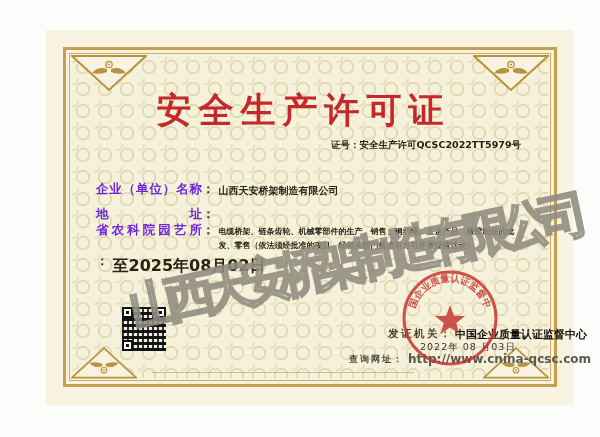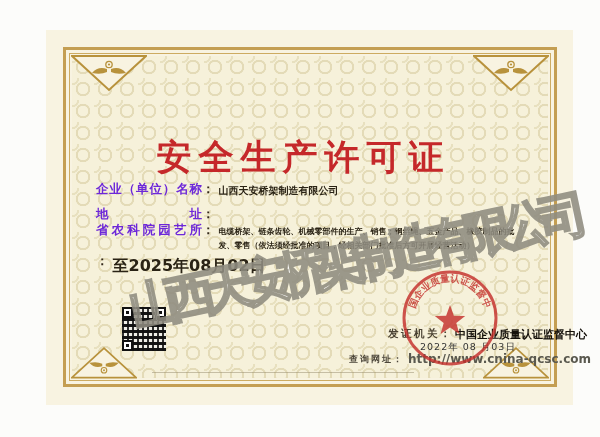--- a/index.html
+++ b/index.html
@@ -17,21 +17,21 @@
              radial-gradient(circle at 11px 11px, rgba(255,255,255,0) 5px, rgba(205,192,140,.45) 5.5px, rgba(205,192,140,.45) 7px, rgba(255,255,255,0) 7.5px),
              radial-gradient(circle at 0 0, rgba(255,255,255,0) 5px, rgba(205,192,140,.35) 5.5px, rgba(205,192,140,.35) 7px, rgba(255,255,255,0) 7.5px);
            background-size:22px 22px;}
   .corner{position:absolute;z-index:2;}
   .corner.tl{left:-1px;top:-1px;}
   .corner.tr{right:-1px;top:-1px;}
   .corner.bl{left:-1px;bottom:-1px;transform:scaleY(-1);}
   .corner.br{right:-1px;bottom:-1px;transform:scaleY(-1);}
   
   .title{position:absolute;left:0;right:0;top:87px;text-align:center;z-index:10;
-         font-size:35px;font-weight:bold;color:#c5282a;letter-spacing:7px;padding-left:7px;margin-top:47px;}
+         font-size:35px;font-weight:bold;color:#c5282a;letter-spacing:7px;padding-left:7px;}
   .cert-no{position:absolute;right:79px;top:139px;z-index:10;font-size:9.5px;font-weight:bold;
            color:#221d12;}
   .frow{position:absolute;left:96px;display:flex;z-index:10;align-items:flex-start;}
   .frow1{top:181px}.frow2{top:206px}.frow3{top:222px}.frow4{top:253px}
   .flabel{display:inline-block;width:106px;font-size:12.5px;font-weight:bold;color:#6d28d9;
           text-align:justify;text-align-last:justify;}
   .fcolon{font-size:12.5px;font-weight:bold;color:#33291b;}
   .fvalue{margin-left:4px;font-weight:bold;color:#2a2315;padding-top:3px;}
   .v1{font-size:10px;}
   .v2{font-size:9.5px;}
@@ -109,20 +109,23 @@
         <circle cx="38" cy="9.5" r="3.2" fill="none" stroke="#b8923c" stroke-width="1.3"></circle>
         <circle cx="38" cy="9.5" r="1.1" fill="#b8923c"></circle>
         <path d="M36,14 Q27,11 21,18 Q30,20 36,17 Z" fill="#b8923c"></path>
         <path d="M40,14 Q49,11 55,18 Q46,20 40,17 Z" fill="#b8923c"></path>
       </g>
     </svg>
   </div>
 
   <div class="title">安全生产许可证</div>
 
+  <div class="cert-no">
+    <span>证号：</span><span>安全生产许可QCSC2022TT5979号</span>
+  </div>
 
   <div class="frow frow1">
     <span class="flabel">企业（单位）名称</span>
       <span class="fcolon">：</span>
     <span class="fvalue v1">山西天安桥架制造有限公司</span>
   </div>
   <div class="frow frow2">
     <span class="flabel">地址</span>
       <span class="fcolon">：</span>
   </div>

